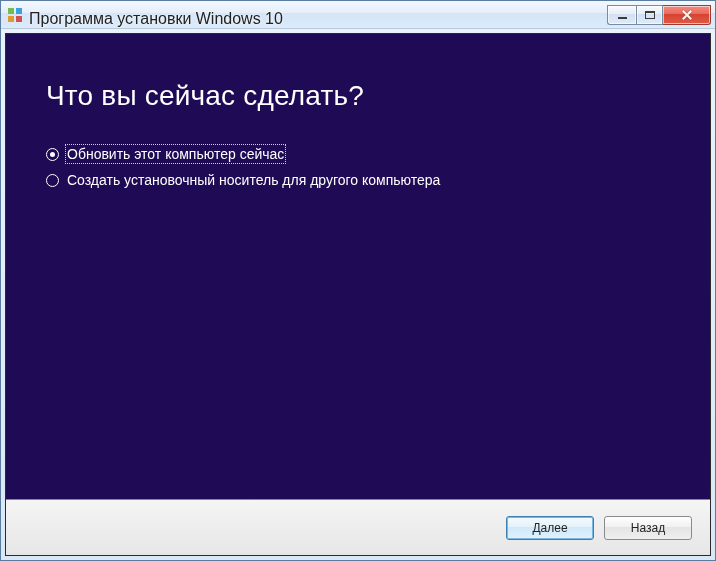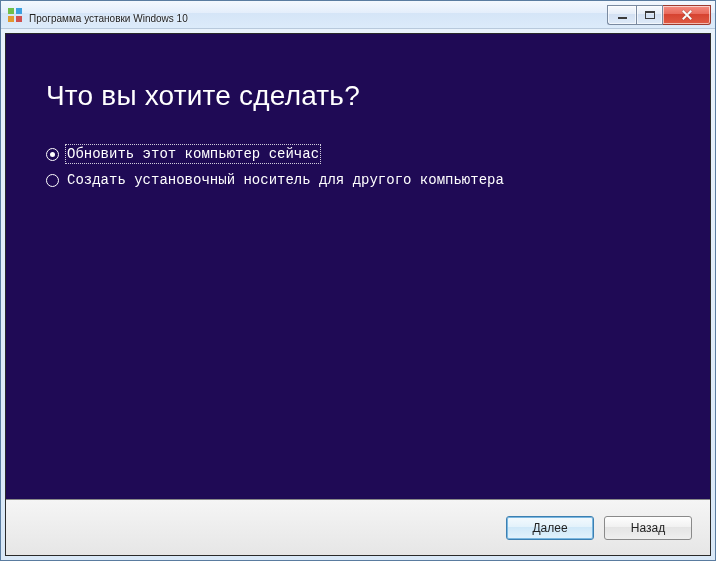--- a/index.html
+++ b/index.html
@@ -29,21 +29,21 @@
     .title-icon {
       width: 16px;
       height: 16px;
       margin-right: 6px;
       display: flex;
       align-items: center;
       justify-content: center;
     }
     .title-text {
       flex: 1;
-      font-size: 10px;
+      font-size: 16px;
       color: #222;
       text-shadow: 0 0 3px rgba(255,255,255,0.9);
       margin-top: 8px;
     }
     .win-controls {
       display: flex;
       gap: 0;
     }
     .win-btn {
       height: 20px;
@@ -87,21 +87,21 @@
       padding: 46px 40px 0 40px;
       flex: 1;
     }
     .page-title {
       font-size: 28px;
       font-weight: 300;
       color: #fff;
       margin-bottom: 34px;
       letter-spacing: 0.2px;
     }
-    .options { display: flex; flex-direction: column; gap: 10px; font-family: Liberation Mono, monospace; }
+    .options { display: flex; flex-direction: column; gap: 10px; }
     .radio-row {
       display: flex;
       align-items: center;
       gap: 8px;
       cursor: pointer;
     }
     .radio-outer {
       width: 13px; height: 13px; border-radius: 50%;
       border: 1.5px solid #fff; display: flex; align-items: center; justify-content: center;
       flex-shrink: 0;
@@ -162,21 +162,21 @@
           <div class="max-glyph"></div>
         </div>
       <div class="win-btn close">
           <div class="close-glyph"></div>
         </div>
     </div>
   </div>
 
   <div class="content-frame">
     <div class="main">
-      <h1 class="page-title">Что вы хотите сделать?</h1>
+      <h1 class="page-title">Что вы сейчас сделать?</h1>
       <div class="options">
         <label class="radio-row selected">
           <span class="radio-outer">
               <span class="radio-inner"></span>
             </span>
           <span class="radio-label">Обновить этот компьютер сейчас</span>
         </label>
         <label class="radio-row">
           <span class="radio-outer"></span>
           <span class="radio-label">Создать установочный носитель для другого компьютера</span>

